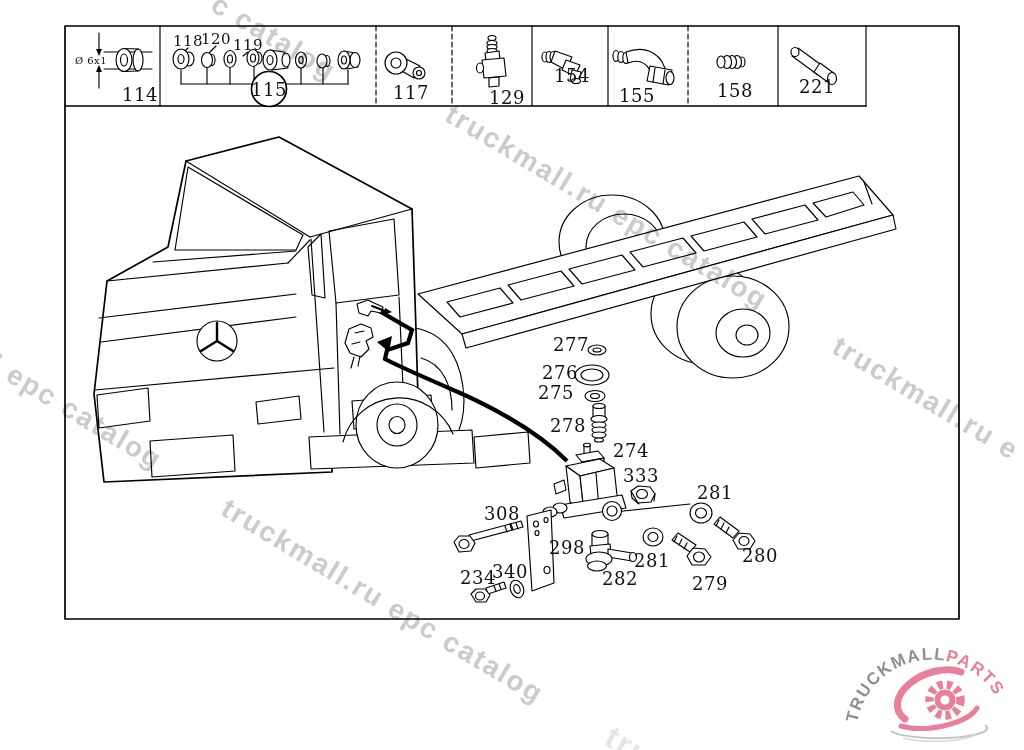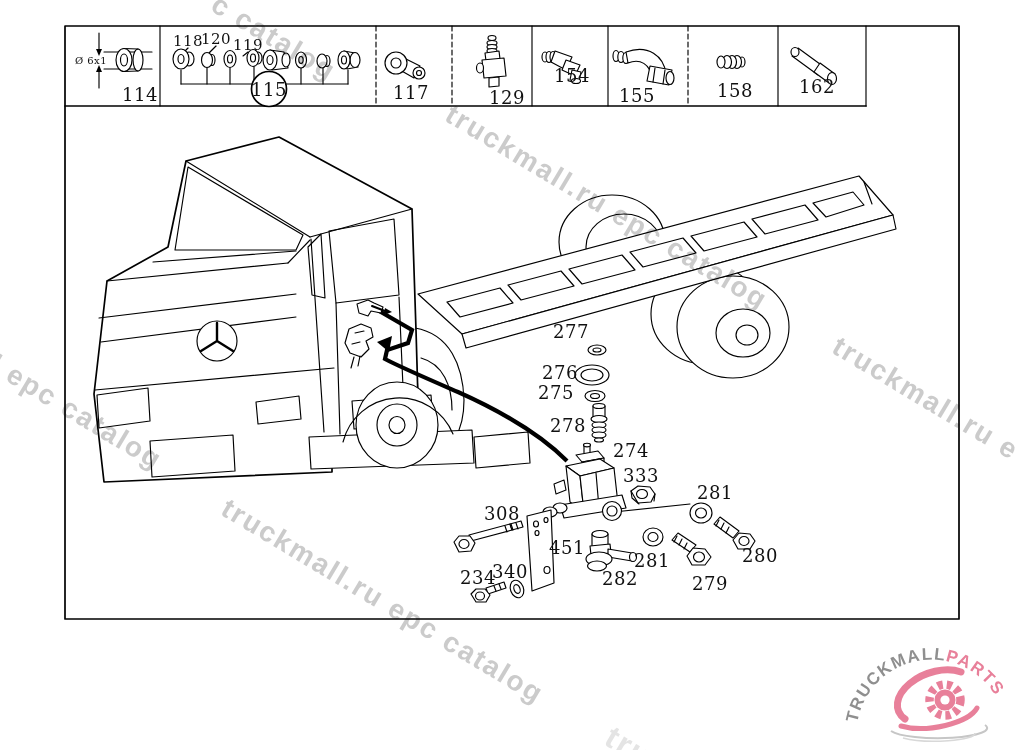--- a/index.html
+++ b/index.html
@@ -325,32 +325,32 @@
   <div class="lab dim" style="left:91px;top:60px">Ø 6x1</div>
   <div class="lab" style="left:269px;top:89px">115</div>
   <div class="lab sub" style="left:188px;top:41px">118</div>
   <div class="lab sub" style="left:216px;top:39px">120</div>
   <div class="lab sub" style="left:248px;top:45px">119</div>
   <div class="lab" style="left:411px;top:92px">117</div>
   <div class="lab" style="left:507px;top:97px">129</div>
   <div class="lab" style="left:572px;top:75px">154</div>
   <div class="lab" style="left:637px;top:95px">155</div>
   <div class="lab" style="left:735px;top:90px">158</div>
-  <div class="lab" style="left:817px;top:86px">162</div>
-
-  <div class="lab" style="left:571px;top:331px">277</div>
+  <div class="lab" style="left:817px;top:86px">221</div>
+
+  <div class="lab" style="left:571px;top:344px">277</div>
   <div class="lab" style="left:560px;top:372px">276</div>
   <div class="lab" style="left:556px;top:392px">275</div>
   <div class="lab" style="left:568px;top:425px">278</div>
   <div class="lab" style="left:631px;top:450px">274</div>
   <div class="lab" style="left:641px;top:475px">333</div>
   <div class="lab" style="left:715px;top:492px">281</div>
   <div class="lab" style="left:760px;top:555px">280</div>
   <div class="lab" style="left:502px;top:513px">308</div>
-  <div class="lab" style="left:567px;top:547px">451</div>
+  <div class="lab" style="left:567px;top:547px">298</div>
   <div class="lab" style="left:478px;top:577px">234</div>
   <div class="lab" style="left:510px;top:571px">340</div>
   <div class="lab" style="left:620px;top:578px">282</div>
   <div class="lab" style="left:652px;top:560px">281</div>
   <div class="lab" style="left:710px;top:583px">279</div>
 
   <span class="wm" style="left:214px;top:-14px">c catalog</span>
   <span class="wm" style="left:448px;top:96px">truckmall.ru epc catalog</span>
   <span class="wm" style="left:-8px;top:346px">l epc catalog</span>
   <span class="wm" style="left:224px;top:490px">truckmall.ru epc catalog</span>

